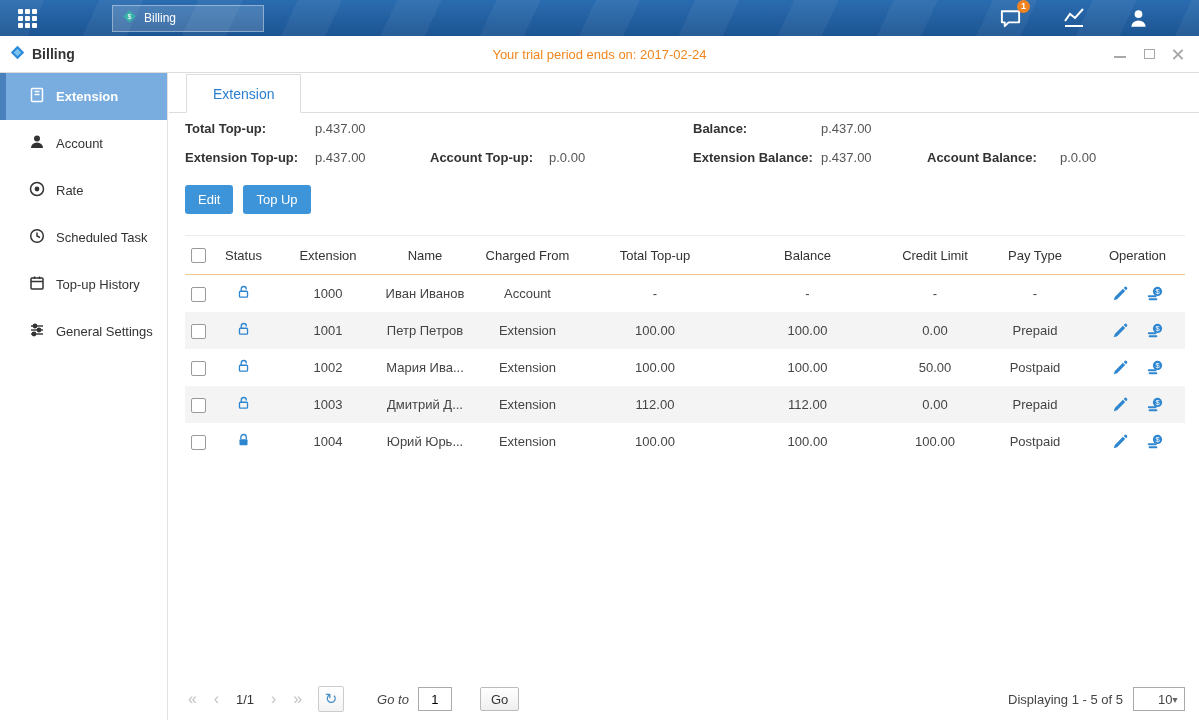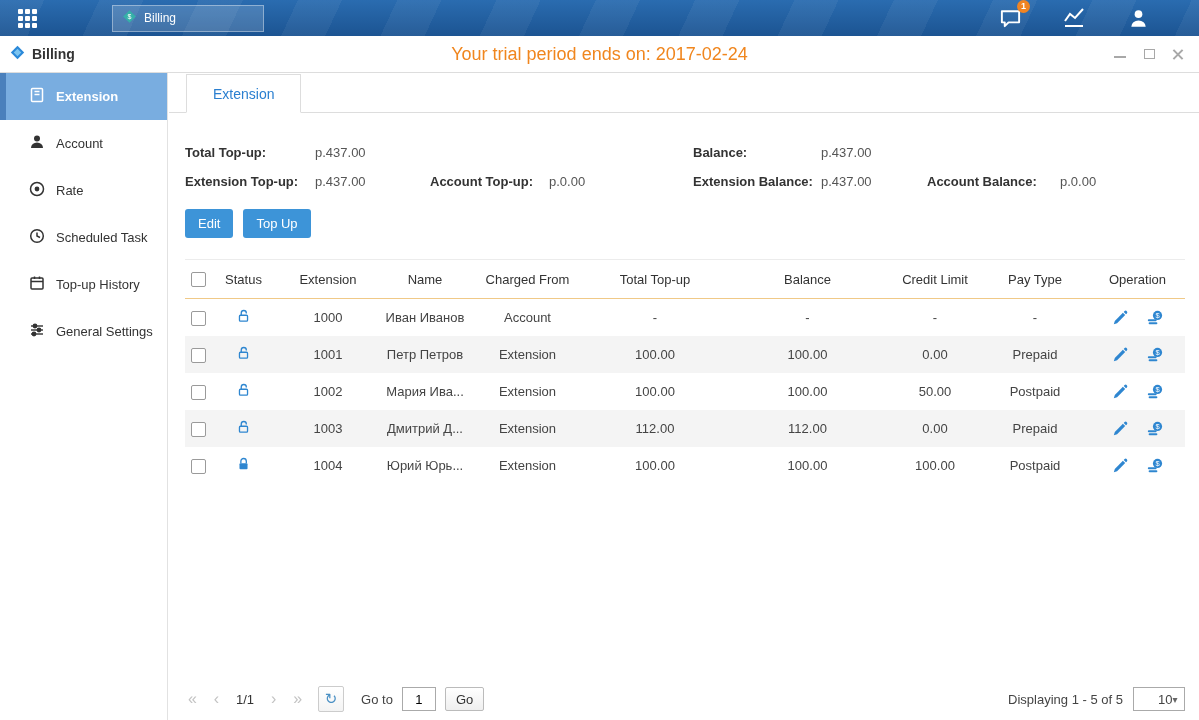--- a/index.html
+++ b/index.html
@@ -28,21 +28,21 @@
   }
   .top-right { margin-left:auto; display:flex; align-items:center; gap:38px; padding-right:48px; z-index:1; }
   .tb-ico { position:relative; width:26px; height:26px; cursor:pointer; display:flex; align-items:center; justify-content:center; }
   .badge {
     position:absolute; top:-5px; right:-7px; width:13px; height:13px; border-radius:50%;
     background:#f08423; color:#fff; font-size:9px; line-height:13px; text-align:center; font-weight:bold;
   }
   
   .titlebar { height:36px; background:#fff; border-bottom:1px solid #ddd; display:flex; align-items:center; position:relative; }
   .tb-left { display:flex; align-items:center; gap:6px; padding-left:9px; font-weight:bold; font-size:14px; color:#333; z-index:2; }
-  .trial { position:absolute; left:0; right:0; text-align:center; color:#f0861e; font-size:18px; pointer-events:none; }
+  .trial { position:absolute; left:0; right:0; text-align:center; color:#f0861e; font-size:13px; pointer-events:none; }
   .win-controls { margin-left:auto; display:flex; align-items:center; gap:17px; padding-right:15px; z-index:2; }
   .wc { width:12px; height:12px; position:relative; cursor:pointer; }
   .wc-min::after { content:""; position:absolute; left:0; right:0; top:8px; height:2px; background:#a8a8a8; }
   .wc-max::after { content:""; position:absolute; left:1px; top:1px; width:9px; height:8px; border:1.5px solid #a8a8a8; }
   .wc-close::before, .wc-close::after {
     content:""; position:absolute; left:5px; top:0; width:2px; height:13px; background:#a8a8a8;
   }
   .wc-close::before { transform:rotate(45deg); }
   .wc-close::after { transform:rotate(-45deg); }
   
@@ -55,21 +55,21 @@
   .side-item.active { background:#79ade0; color:#fff; font-weight:bold; }
   .side-item.active::before { content:""; position:absolute; left:0; top:0; bottom:0; width:6px; background:#4a80bc; }
   
   .main { position:absolute; left:169px; top:73px; right:0; bottom:0; background:#fff; }
   .tabstrip { height:39px; border-bottom:1px solid #ddd; padding-left:17px; display:flex; align-items:flex-end; position:relative; box-sizing:content-box; }
   .tab-active {
     height:39px; box-sizing:border-box; display:flex; align-items:center; padding:0 26px;
     border:1px solid #ddd; border-bottom:1px solid #fff; margin-bottom:-1px;
     background:#fff; color:#2a7fd0; font-size:14px; cursor:pointer;
   }
-  .summary { margin:32px 16px 0; }
+  .summary { margin:8px 16px 0; }
   .sg { display:grid; grid-template-columns:130px 115px 119px 144px 128px 106px 133px 1fr; align-items:center; margin-bottom:14px; }
   .s-label { font-weight:bold; font-size:13px; color:#333; }
   .s-value { font-size:13px; color:#555; }
   .gc1{grid-column:1} .gc2{grid-column:2} .gc3{grid-column:3} .gc4{grid-column:4}
   .gc5{grid-column:5} .gc6{grid-column:6} .gc7{grid-column:7} .gc8{grid-column:8}
   .actions { margin:20px 16px 0; display:flex; gap:10px; }
   .btn {
     background:#3d94d8; color:#fff; border:none; border-radius:3px;
     font-size:13px; padding:7px 13px; cursor:pointer; font-family:inherit;
   }
@@ -96,25 +96,25 @@
     position:absolute; left:16px; right:14px; bottom:8px; height:26px;
     display:flex; align-items:center; gap:9px; font-size:13px; color:#444;
   }
   .pg-arrow { color:#c3c3c3; font-size:16px; width:15px; text-align:center; cursor:pointer; }
   .pg-num { margin:14px 3px; color:#333; }
   .pg-refresh {
     width:24px; height:24px; border:1px solid #ccc; border-radius:2px;
     background:linear-gradient(#fff,#f3f3f3); color:#4a90c4; font-size:15px;
     display:flex; align-items:center; justify-content:center; cursor:pointer; margin:0 4px;
   }
-  .goto-label { margin-left:4px; }
+  .goto-label { margin-left:20px;font-style:italic; }
   .goto-input { width:28px; height:20px; border:1px solid #aaa; text-align:center; font-size:13px; font-family:inherit; }
   .go-btn {
     height:24px; padding:0 10px; border:1px solid #bbb; border-radius:2px;
-    background:linear-gradient(#fff,#efefef); font-size:13px; color:#333; cursor:pointer; font-family:inherit;
+    background:linear-gradient(#fff,#efefef); font-size:13px; color:#333; cursor:pointer; font-family:inherit;margin-left:19px;
   }
   .pg-right { margin-left:auto; display:flex; align-items:center; gap:10px; }
   .page-size {
     width:52px; height:24px; border:1px solid #aaa; background:#fff; box-sizing:border-box;
     display:flex; align-items:center; justify-content:space-between; padding:0 24px; cursor:pointer;
   }
   .caret { color:#666; font-size:10px; }
 </style>
 </head>
 <body>

